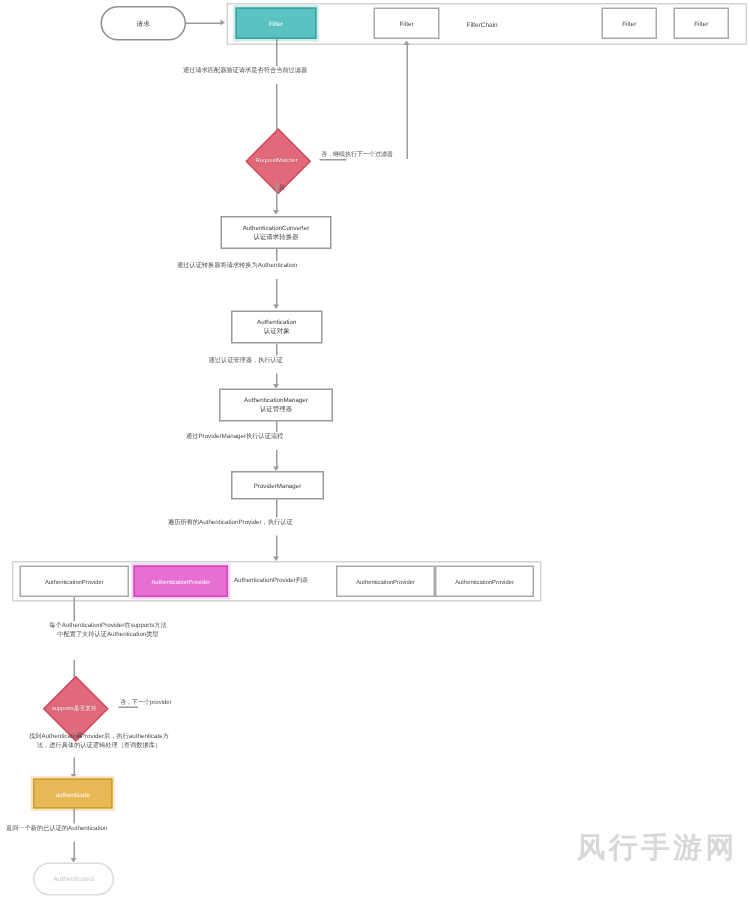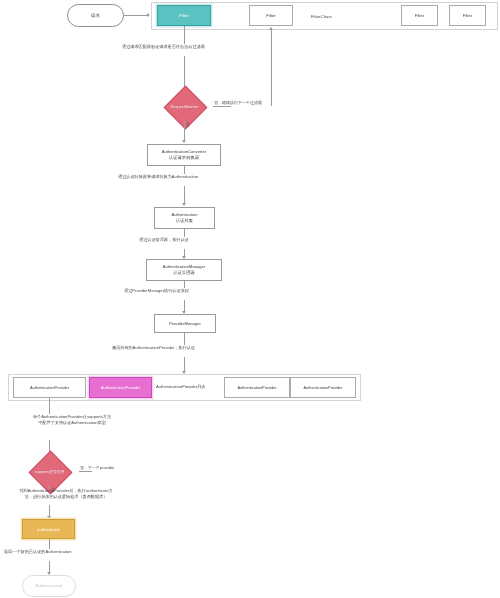--- a/index.html
+++ b/index.html
@@ -249,14 +249,15 @@
 
   <div class="edge vline" style="left:49px;top:539px;height:10px;"></div>
   <div class="ann" style="left:4px;top:549px;">返回一个新的已认证的Authentication</div>
   <div class="edge vline" style="left:49px;top:561px;height:12px;"></div>
   <div class="arrowdown" style="left:46.6px;top:572px;"></div>
 
   <div class="node term fade" style="left:22px;top:575px;width:54px;height:22px;">
     <span class="t1">Authenticated</span>
   </div>
 
+  <div class="watermark">风行手游网</div>
 
 </div>
 
 </body></html>

